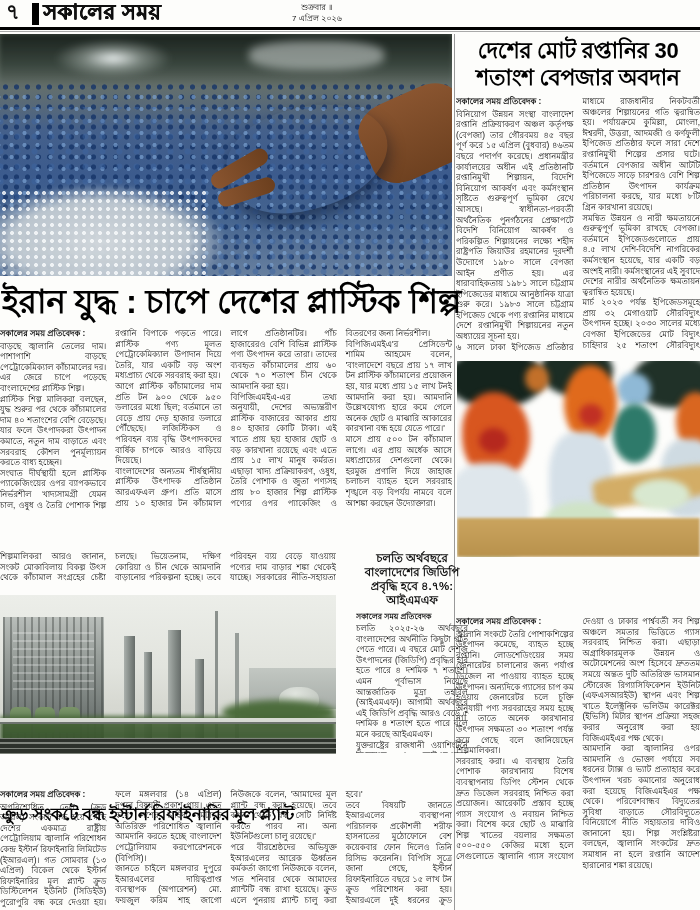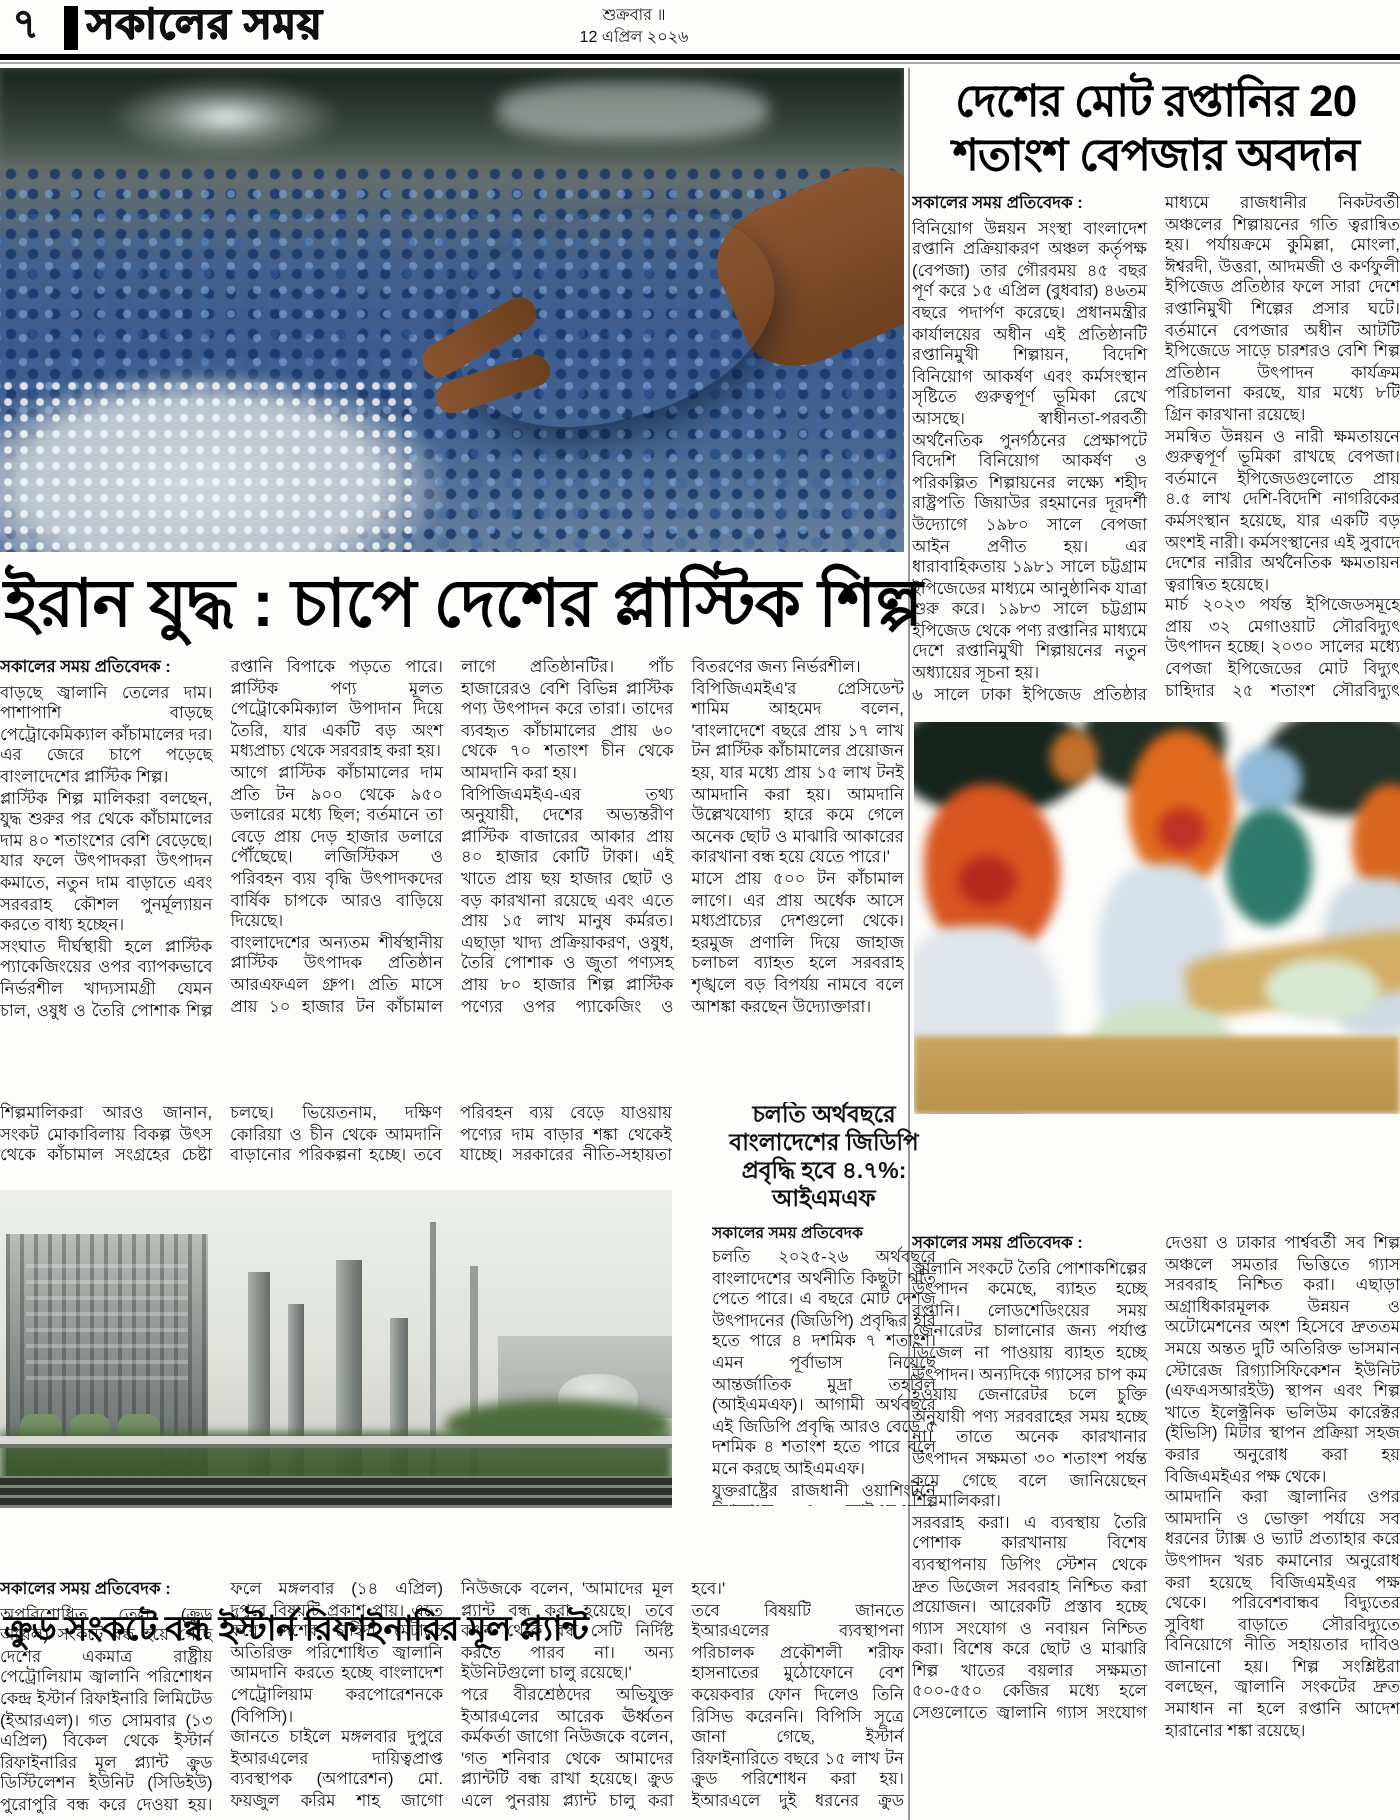--- a/index.html
+++ b/index.html
@@ -117,21 +117,21 @@
 <body>
 
 <div class="page">
 
   <div class="hdr">
     <div class="pageno">৭</div>
     <div class="mastbar"></div>
     <div class="masthead">সকালের সময়</div>
     <div class="datebox">
       <div>শুক্রবার ॥</div>
-      <div>12 এপ্রিল ২০২৬</div>
+      <div>7 এপ্রিল ২০২৬</div>
     </div>
   </div>
   <div class="rule-thick"></div>
   <div class="rule-thin"></div>
   <div class="vrule"></div>
 
   <div class="photoA">
     <div class="pa-mach"></div>
     <div class="pa-light"></div>
     <div class="pa-mach2"></div>
@@ -198,21 +198,21 @@
   <div class="hl hl5">ক্রুড সংকটে বন্ধ ইস্টার্ন রিফাইনারির মূল প্ল্যান্ট</div>
   <div class="cols art5">
     <div class="byline">সকালের সময় প্রতিবেদক :</div>
     <div class="bodytx">অপরিশোধিত তেল (ক্রুড অয়েল) সংকটে বন্ধ হয়ে গেছে দেশের একমাত্র রাষ্ট্রীয় পেট্রোলিয়াম জ্বালানি পরিশোধন কেন্দ্র ইস্টার্ন রিফাইনারি লিমিটেড (ইআরএল)। গত সোমবার (১৩ এপ্রিল) বিকেল থেকে ইস্টার্ন রিফাইনারির মূল প্ল্যান্ট ক্রুড ডিস্টিলেশন ইউনিট (সিডিইউ) পুরোপুরি বন্ধ করে দেওয়া হয়। ফলে মঙ্গলবার (১৪ এপ্রিল) দুপুরে বিষয়টি প্রকাশ পায়। এতে করে দেশের চাহিদা মেটাতে অতিরিক্ত পরিশোধিত জ্বালানি আমদানি করতে হচ্ছে বাংলাদেশ পেট্রোলিয়াম করপোরেশনকে (বিপিসি)।
 জানতে চাইলে মঙ্গলবার দুপুরে ইআরএলের দায়িত্বপ্রাপ্ত ব্যবস্থাপক (অপারেশন) মো. ফয়জুল করিম শাহ জাগো নিউজকে বলেন, 'আমাদের মূল প্ল্যান্ট বন্ধ করা হয়েছে। তবে কখন থেকে বন্ধ সেটি নির্দিষ্ট করতে পারব না। অন্য ইউনিটগুলো চালু রয়েছে।'
 পরে বীরশ্রেষ্ঠদের অভিযুক্ত ইআরএলের আরেক ঊর্ধ্বতন কর্মকর্তা জাগো নিউজকে বলেন, 'গত শনিবার থেকে আমাদের প্ল্যান্টটি বন্ধ রাখা হয়েছে। ক্রুড এলে পুনরায় প্ল্যান্ট চালু করা হবে।'
 তবে বিষয়টি জানতে ইআরএলের ব্যবস্থাপনা পরিচালক প্রকৌশলী শরীফ হাসনাতের মুঠোফোনে বেশ কয়েকবার ফোন দিলেও তিনি রিসিভ করেননি। বিপিসি সূত্রে জানা গেছে, ইস্টার্ন রিফাইনারিতে বছরে ১৫ লাখ টন ক্রুড পরিশোধন করা হয়। ইআরএলে দুই ধরনের ক্রুড পরিশোধন করার সুযোগ রয়েছে। আমদের সৌদি আরব থেকে অ্যারাবিয়ান লাইট ক্রুড এবং সস্তার আরব মারবান ক্রুড আমদানি করা হয়।
 লোড নিয়ে ৫ মার্চ থেকে সৌদি আরবের রাসতানুরা বন্দরে অপেক্ষায় পড়েছে। অন্য পার্সেলে সংযুক্ত আরব আমিরাতের জেবেলসন বন্দর থেকে ২১-২২ মার্চ, পরবর্তীতে মুর্তা পার্সেল ৩১ মার্চ তারিখে এক লাখ টন ক্রুড লোড নেওয়ার কথা থাকলেও এর আগেই যুদ্ধ শুরু হয়ে যায়।</div>
   </div>
 
-  <div class="hl hl2">দেশের মোট রপ্তানির 20
+  <div class="hl hl2">দেশের মোট রপ্তানির 30
 শতাংশ বেপজার অবদান</div>
   <div class="cols art2">
     <div class="byline">সকালের সময় প্রতিবেদক :</div>
     <div class="bodytx">বিনিয়োগ উন্নয়ন সংস্থা বাংলাদেশ রপ্তানি প্রক্রিয়াকরণ অঞ্চল কর্তৃপক্ষ (বেপজা) তার গৌরবময় ৪৫ বছর পূর্ণ করে ১৫ এপ্রিল (বুধবার) ৪৬তম বছরে পদার্পণ করেছে। প্রধানমন্ত্রীর কার্যালয়ের অধীন এই প্রতিষ্ঠানটি রপ্তানিমুখী শিল্পায়ন, বিদেশি বিনিয়োগ আকর্ষণ এবং কর্মসংস্থান সৃষ্টিতে গুরুত্বপূর্ণ ভূমিকা রেখে আসছে। স্বাধীনতা-পরবর্তী অর্থনৈতিক পুনর্গঠনের প্রেক্ষাপটে বিদেশি বিনিয়োগ আকর্ষণ ও পরিকল্পিত শিল্পায়নের লক্ষ্যে শহীদ রাষ্ট্রপতি জিয়াউর রহমানের দূরদর্শী উদ্যোগে ১৯৮০ সালে বেপজা আইন প্রণীত হয়। এর ধারাবাহিকতায় ১৯৮১ সালে চট্টগ্রাম ইপিজেডের মাধ্যমে আনুষ্ঠানিক যাত্রা শুরু করে। ১৯৮৩ সালে চট্টগ্রাম ইপিজেড থেকে পণ্য রপ্তানির মাধ্যমে দেশে রপ্তানিমুখী শিল্পায়নের নতুন অধ্যায়ের সূচনা হয়।
 ৬ সালে ঢাকা ইপিজেড প্রতিষ্ঠার মাধ্যমে রাজধানীর নিকটবর্তী অঞ্চলের শিল্পায়নের গতি ত্বরান্বিত হয়। পর্যায়ক্রমে কুমিল্লা, মোংলা, ঈশ্বরদী, উত্তরা, আদমজী ও কর্ণফুলী ইপিজেড প্রতিষ্ঠার ফলে সারা দেশে রপ্তানিমুখী শিল্পের প্রসার ঘটে। বর্তমানে বেপজার অধীন আটটি ইপিজেডে সাড়ে চারশরও বেশি শিল্প প্রতিষ্ঠান উৎপাদন কার্যক্রম পরিচালনা করছে, যার মধ্যে ৮টি গ্রিন কারখানা রয়েছে।
 সমন্বিত উন্নয়ন ও নারী ক্ষমতায়নে গুরুত্বপূর্ণ ভূমিকা রাখছে বেপজা। বর্তমানে ইপিজেডগুলোতে প্রায় ৪.৫ লাখ দেশি-বিদেশি নাগরিকের কর্মসংস্থান হয়েছে, যার একটি বড় অংশই নারী। কর্মসংস্থানের এই সুবাদে দেশের নারীর অর্থনৈতিক ক্ষমতায়ন ত্বরান্বিত হয়েছে।
 মার্চ ২০২৩ পর্যন্ত ইপিজেডসমূহে প্রায় ৩২ মেগাওয়াট সৌরবিদ্যুৎ উৎপাদন হচ্ছে। ২০৩০ সালের মধ্যে বেপজা ইপিজেডের মোট বিদ্যুৎ চাহিদার ২৫ শতাংশ সৌরবিদ্যুৎ থেকে উৎপাদনের পরিকল্পনা নিয়েছে।
 বিনিয়োগকারীদের জন্য সহজ ও দ্রুত সেবা প্রদানে বেপজা দীর্ঘদিন ধরে 'ওয়ান স্টপ সার্ভিস' মডেল অনুসরণ করে আসছে। দক্ষ ব্যবস্থাপনা, কমপ্লায়েন্স নিশ্চিতকরণ এবং নিরবচ্ছিন্ন সেবা প্রদানের কারণে দেশি-বিদেশি বিনিয়োগকারীদের কাছে বেপজা একটি আস্থার প্রতীকে এসে দাঁড়িয়েছে।
 শ্রমিক কল্যাণেও বেপজা বিশেষ গুরুত্ব দিয়ে থাকে। ইপিজেডগুলোতে হাসপাতাল, ডে-কেয়ার সেন্টার ও শিক্ষা প্রতিষ্ঠান স্থাপনের মাধ্যমে শ্রমিক ও তাদের পরিবারের জন্য বিভিন্ন সামাজিক সেবা নিশ্চিত করা হয়েছে। পাশাপাশি নিরাপদ কর্মপরিবেশ ও শ্রমিক অধিকার সুরক্ষায় নিয়মিত তদারকি করা হচ্ছে। একটি দূরদর্শী উদ্যোগ থেকে শুরু হয়ে আজ বেপজা বৈশ্বিক বিনিয়োগ ও শিল্পায়নের এক সফল মডেলে পরিণত হয়েছে। ৪৬তম বছরে পদার্পণের এই ক্ষণে দাঁড়িয়ে প্রতিষ্ঠানটি টেকসই ও অন্তর্ভুক্তিমূলক অর্থনৈতিক উন্নয়নের লক্ষ্যে এগিয়ে চলেছে।</div>
   </div>

